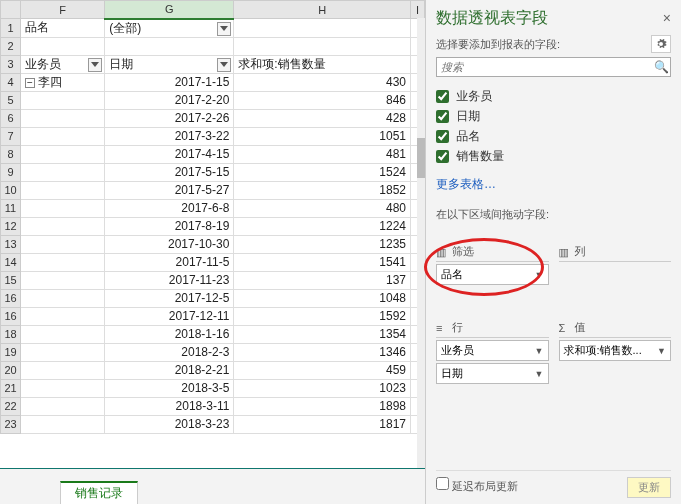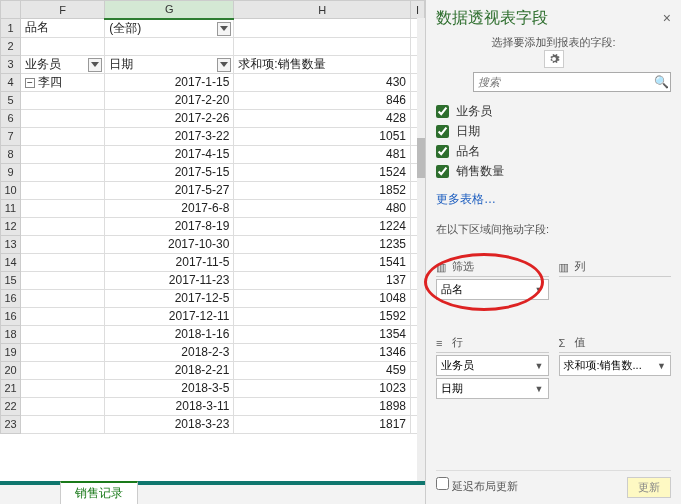--- a/index.html
+++ b/index.html
@@ -10,32 +10,32 @@
 th.col-head { background: #e6e6e6; border: 1px solid #ccc; font-weight: normal; color: #333; height: 18px; font-size: 11px; text-align: center; }
 td.row-head { background: #e6e6e6; border: 1px solid #ccc; text-align: center; color: #333; width: 20px; height: 18px; font-size: 11px; }
 td.cell { border: 1px solid #ddd; height: 18px; padding: 0 4px; font-size: 12px; color: #222; }
 td.cell.r { text-align: right; }
 td.cell.l { text-align: left; }
 .hdrcell { font-weight: normal; position: relative; }
 .dd { position: absolute; right: 2px; top: 2px; width: 14px; height: 14px; border: 1px solid #999; background: #f5f5f5; display: flex; align-items: center; justify-content: center; }
 .dd::after { content: ""; border-left: 4px solid transparent; border-right: 4px solid transparent; border-top: 5px solid #555; }
 .sel-col { background: #d4e8d4 !important; border-bottom: 2px solid #2e7d32 !important; }
 .tree-btn { display: inline-block; width: 10px; height: 10px; border: 1px solid #888; text-align: center; line-height: 8px; font-size: 10px; margin-right: 3px; }
-.sheet-tabs { height: 23px; border-top: 4px solid #0f766e; display: flex; align-items: flex-end; padding-left: 60px; background: #f3f3f3; }
+.sheet-tabs { height: 36px; border-top: 1px solid #0f766e; display: flex; align-items: flex-end; padding-left: 60px; background: #f3f3f3; }
 .tab { padding: 2px 14px; border: 1px solid #ccc; border-bottom: none; background: #fff; font-size: 12px; color: #1a7a1a; border-top: 2px solid transparent; }
 .tab.active { border-top: 2px solid #1a7a1a; }
 .scrolly { position: absolute; right: 0; top: 18px; bottom: 0; width: 8px; background: #eee; }
 .scrolly .thumb { width: 100%; height: 40px; background: #bbb; margin-top: 120px; }
 
 .pane { flex: 1; background: #f3f3f3; border-left: 1px solid #ccc; padding: 8px 10px 6px 10px; display: flex; flex-direction: column; position: relative; }
 .pane h1 { font-size: 16px; font-weight: normal; color: #2e6e2e; }
 .close-x { position: absolute; right: 10px; top: 10px; font-size: 14px; color: #666; cursor: pointer; }
-.subt { font-size: 11px; color: #555; margin: 6px 0 4px; display: flex; justify-content: space-between; align-items: center; flex-direction: column; }
+.subt { font-size: 11px; color: #555; margin: 6px 0 4px; display: flex; justify-content: space-between; align-items: center; }
 .gear { width: 20px; height: 18px; border: 1px solid #ccc; background: #fff; display: flex; align-items: center; justify-content: center; position: relative; }
-.searchbox { display: flex; border: 1px solid #aaa; background: #fff; height: 20px; align-items: center; position: relative; margin-left: 37px; }
+.searchbox { display: flex; border: 1px solid #aaa; background: #fff; height: 20px; align-items: center; position: relative; }
 .searchbox input { border: none; flex: 1; padding: 0 4px; font-size: 11px; color: #999; outline: none; font-style: italic; }
 .mag { width: 16px; color: #5a9bd5; text-align: center; font-size: 12px; }
 .fields { margin-top: 8px; }
 .fields label { display: block; font-size: 12px; color: #333; margin: 3px 0; }
 .fields input[type=checkbox] { margin-right: 4px; vertical-align: middle; accent-color: #2e6e2e; }
 .more { color: #2060c0; font-size: 12px; margin-top: 8px; cursor: pointer; }
 .drag-label { font-size: 11px; color: #555; margin: 14px 0 20px; }
 .zones { display: grid; grid-template-columns: 1fr 1fr; grid-template-rows: auto auto auto; gap: 4px 10px; }
 .zone-h { font-size: 11px; color: #555; padding: 2px 0; border-bottom: 1px solid #ccc; margin-bottom: 2px; display: flex; align-items: center; gap: 4px; }
 .zone-h .zicon { width: 12px; height: 12px; display: inline-block; }

